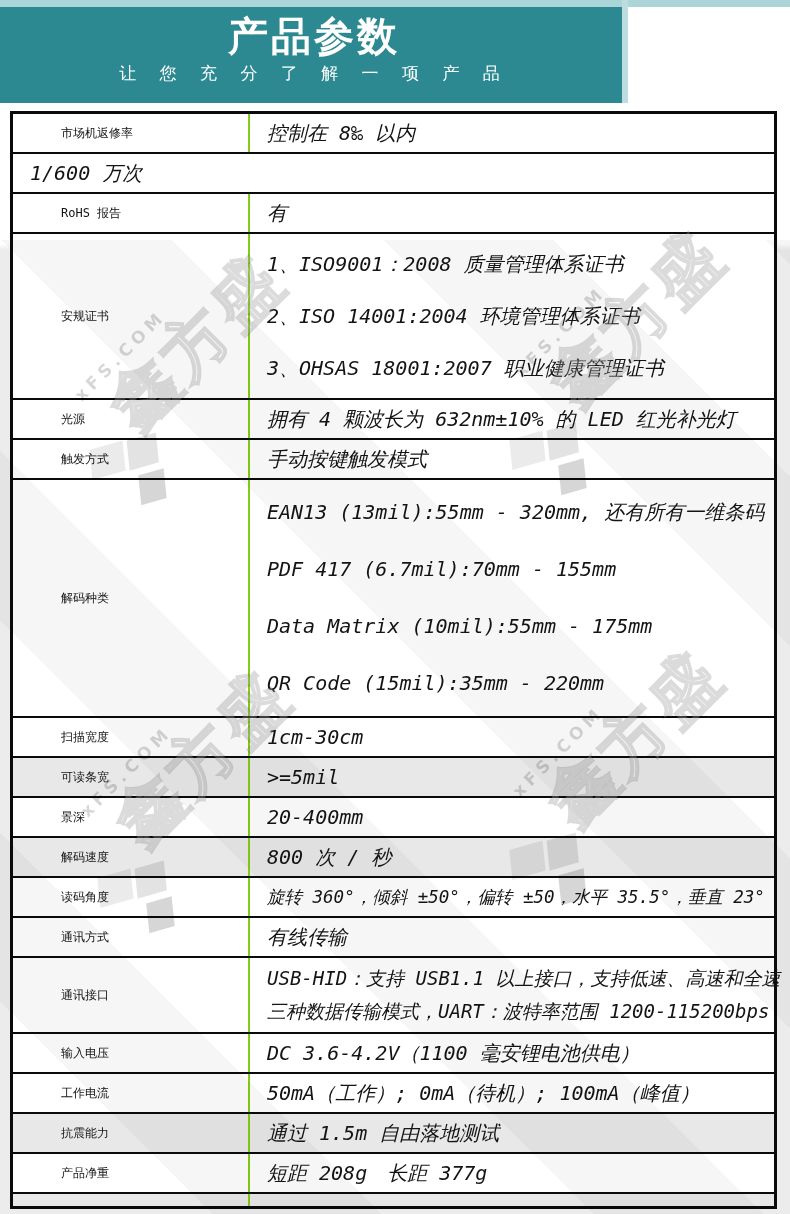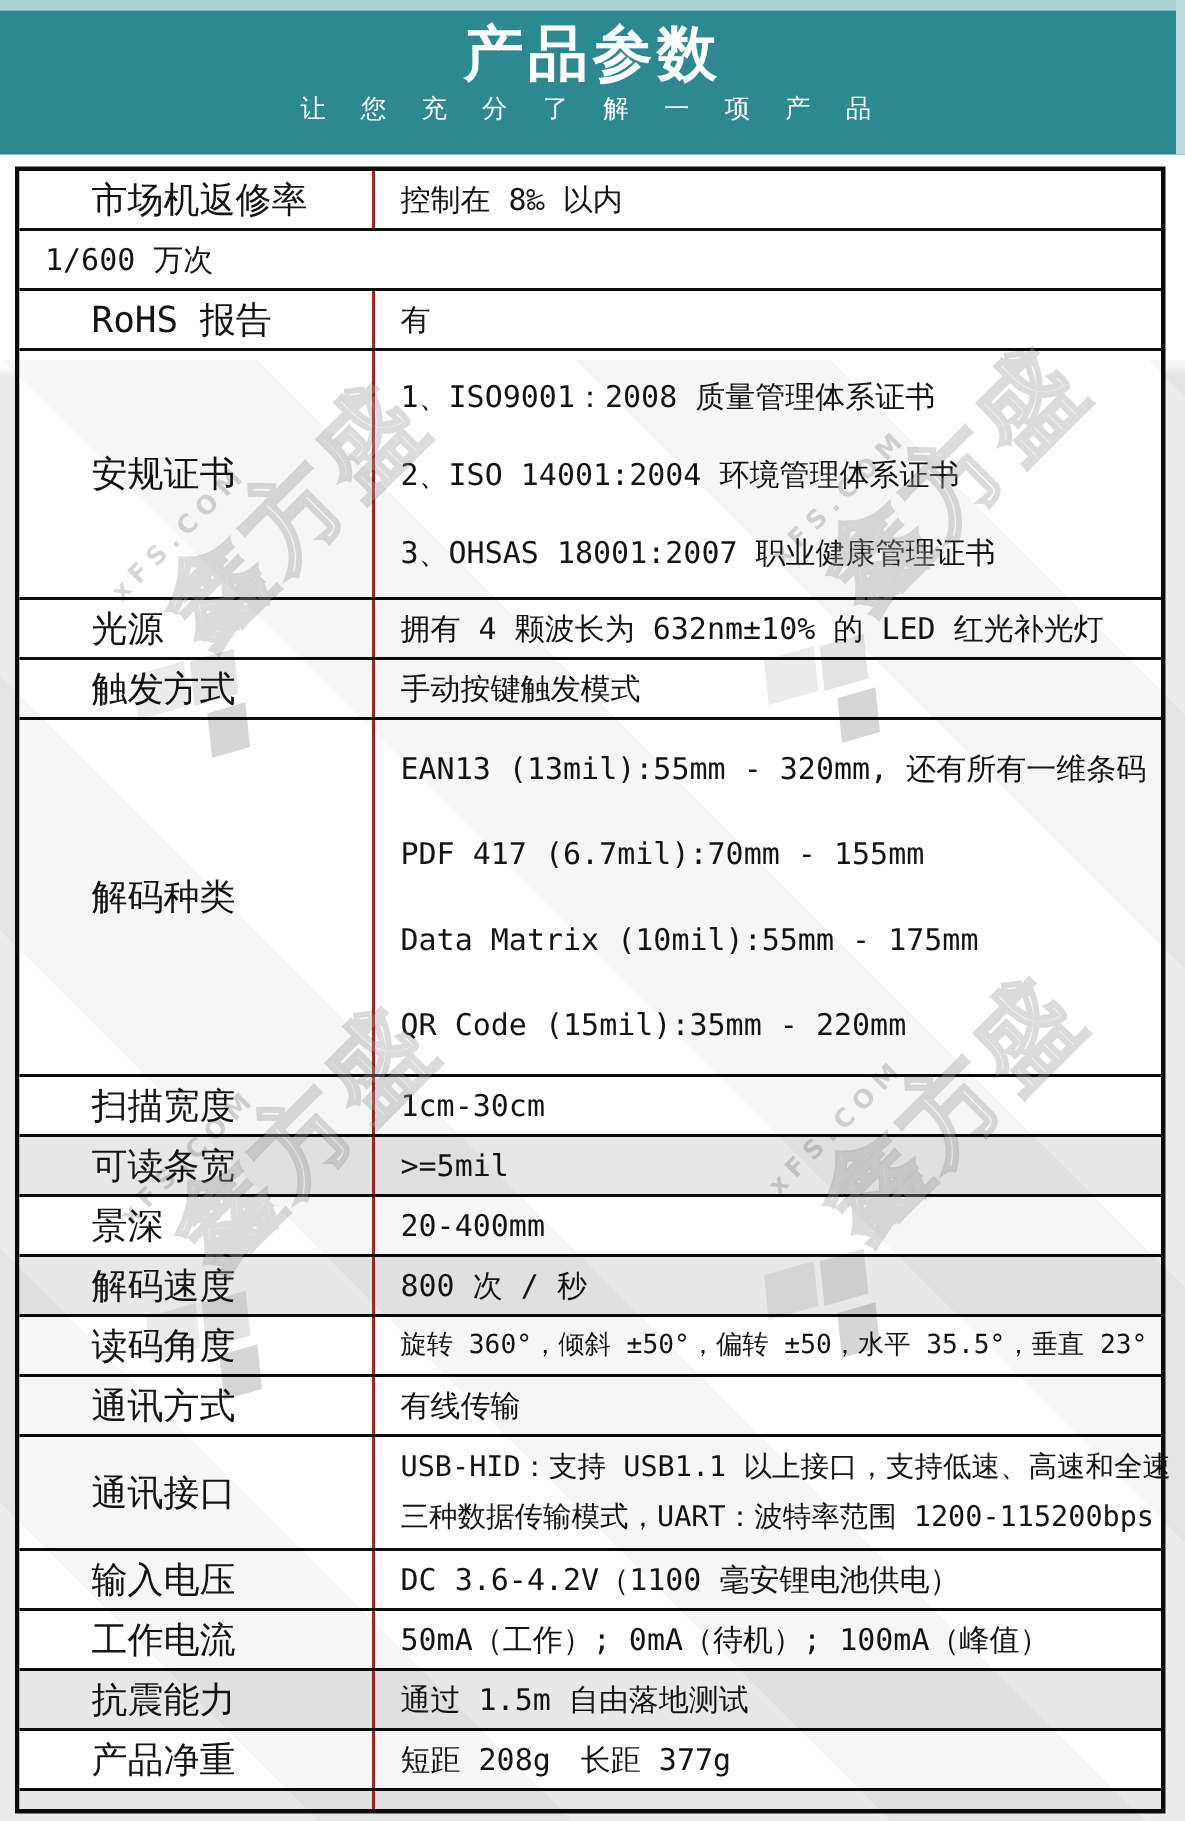--- a/index.html
+++ b/index.html
@@ -5,49 +5,50 @@
   html,body{margin:0;padding:0;}
   body{
     width:790px;height:1214px;position:relative;overflow:hidden;
     background:linear-gradient(180deg,#ffffff 0px,#ffffff 244px,#ececec 250px,#ececec 100%);
     font-family:"DejaVu Sans","Liberation Sans",sans-serif;
     color:#141414;
   }
   
   .top-strip{position:absolute;left:0;top:0;width:790px;height:7px;background:#abd5d9;}
   .header{
-    position:absolute;left:0;top:7px;width:790px;height:96px;background:#2c8992;
+    position:absolute;left:0;top:7px;width:628px;height:96px;background:#2c8992;
     display:flex;flex-direction:column;align-items:center;justify-content:flex-start;
   }
   .header::after{content:"";position:absolute;right:0;top:-7px;bottom:0;width:6px;background:#bcdce0;}
   .header-title{
     margin-top:6px;font-size:40px;font-weight:bold;color:#ffffff;letter-spacing:3px;line-height:46px;
   }
   .header-subtitle{
     margin-top:4px;font-size:17px;font-weight:normal;color:#ffffff;letter-spacing:9px;line-height:20px;
   }
   
   .spec-table{
     position:absolute;left:10px;top:111px;width:767px;background:#ffffff;
     border:3px solid #0a0a0a;box-sizing:border-box;
   }
   .row{display:flex;align-items:stretch;border-bottom:2px solid #0a0a0a;background:#ffffff;}
   .row:last-child{border-bottom:none;}
   .row.shaded{background:#e8e8e8;}
   .cell{box-sizing:border-box;}
   .cell.label{
-    width:237px;flex:0 0 237px;border-right:2px solid #b91c1c;
+    width:237px;flex:0 0 237px;border-right:2px solid #84cc16;
     display:flex;align-items:center;padding-left:48px;
-    font-size:24px;line-height:24px;
+    font-size:12px;line-height:24px;
     font-family:"DejaVu Sans Mono","DejaVu Sans",sans-serif;
   }
   .cell.value{
     flex:1;display:flex;flex-direction:column;justify-content:center;
     padding:4px 8px 4px 17px;min-height:38px;
     font-family:"DejaVu Sans Mono","DejaVu Sans",sans-serif;
+    font-style:italic;
   }
   .vline{font-size:20px;line-height:30px;white-space:nowrap;}
   
   .r-cert .cell.value{min-height:153px;}
   .r-cert .vline{line-height:52px;}
   .r-decode .cell.value{min-height:226px;}
   .r-decode .vline{line-height:57px;}
   .r-twoline .cell.value{min-height:68px;}
   .r-twoline .vline{font-size:19px;line-height:33px;}
   .r-smalltext .vline{font-size:17.5px;}

